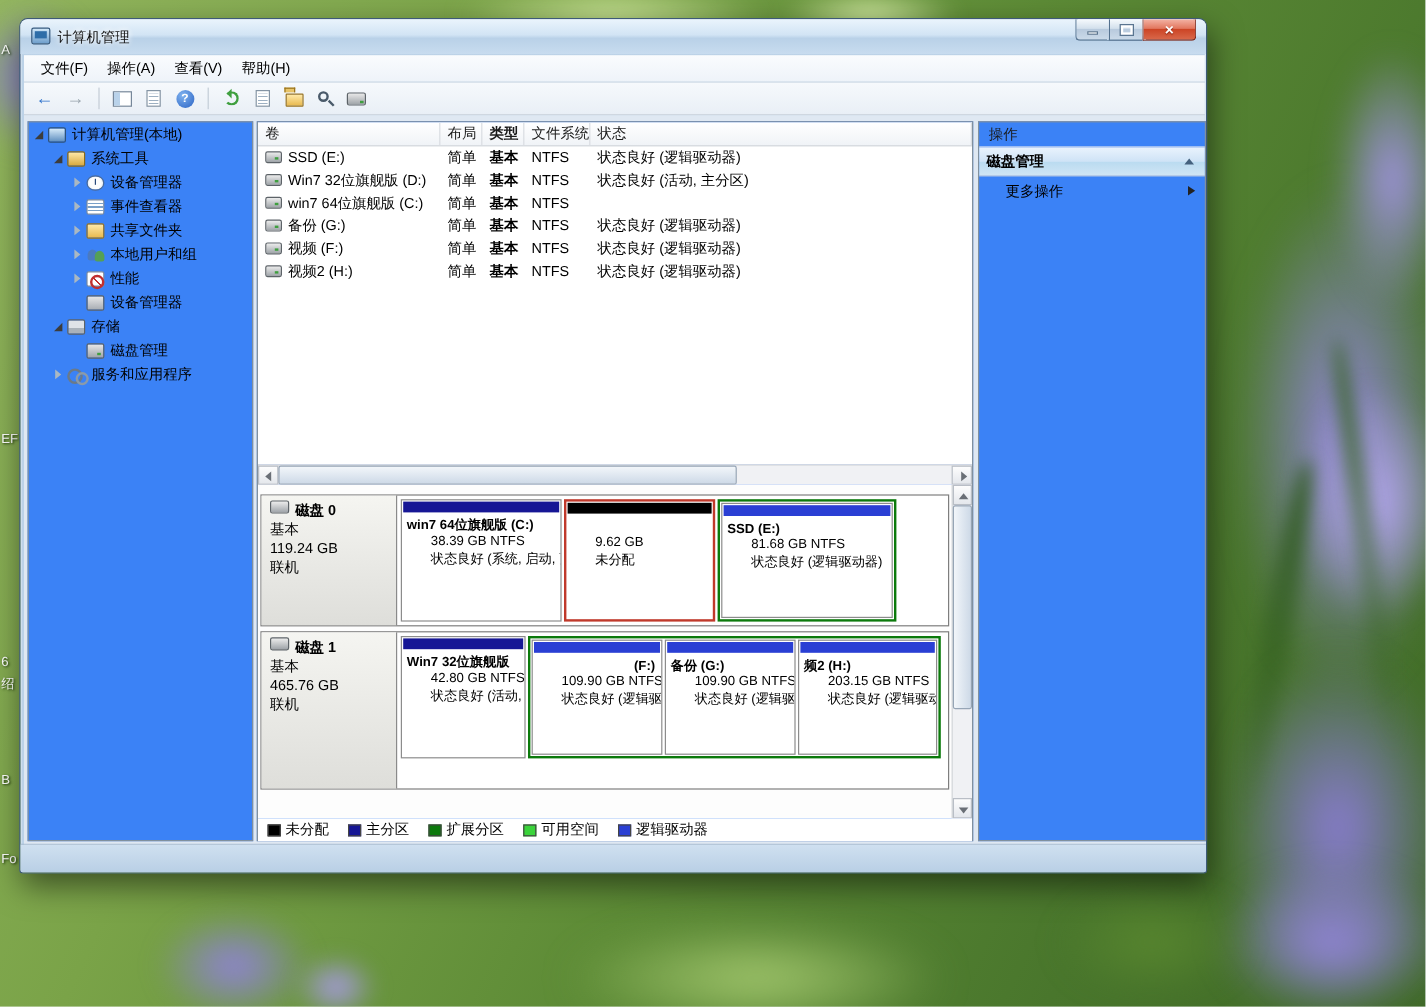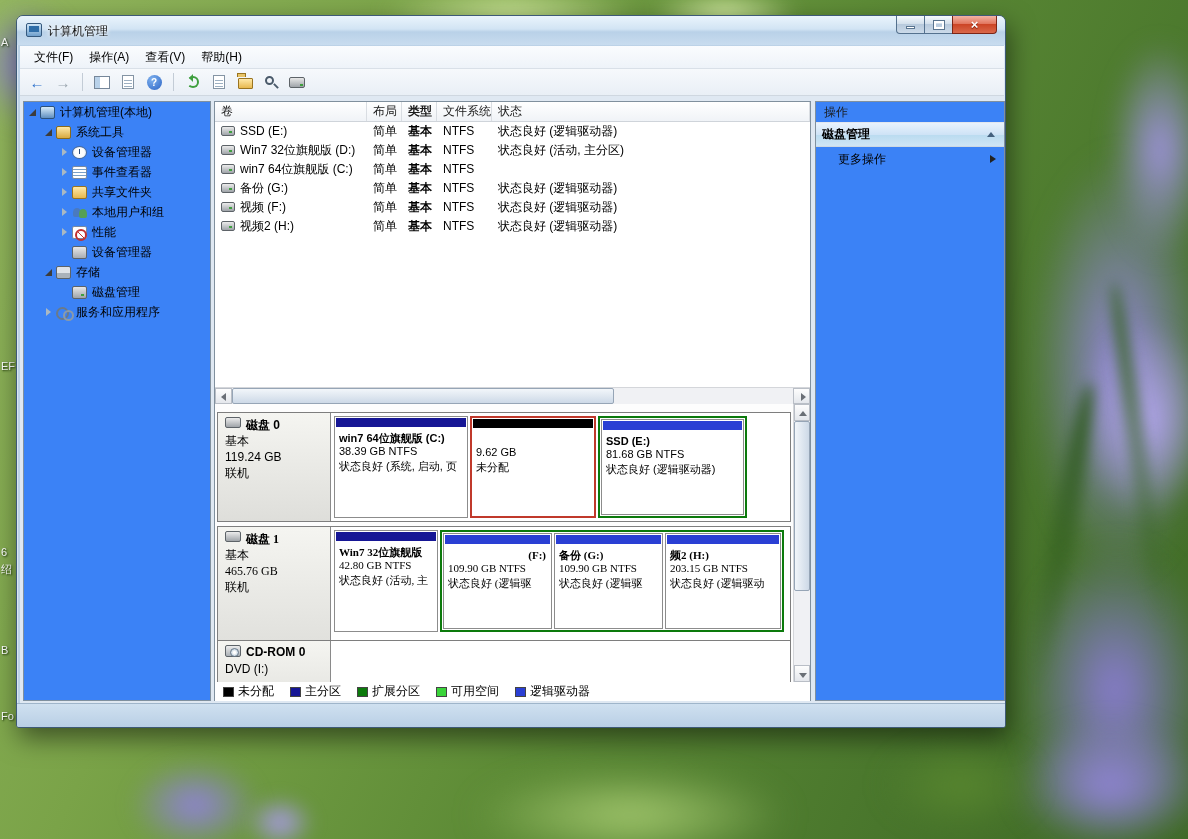--- a/index.html
+++ b/index.html
@@ -129,33 +129,33 @@
   .hs-btn { position:absolute; top:0; width:17px; height:16px; background:linear-gradient(#fdfdfd,#e4e7ec); border:1px solid #b9bec6; }
   .hs-left { left:0; } .hs-right { right:0; }
   .hs-left::after { content:""; position:absolute; left:5px; top:4px; border:4px solid transparent; border-right:5px solid #6a6f76; border-left:none; }
   .hs-right::after { content:""; position:absolute; left:7px; top:4px; border:4px solid transparent; border-left:5px solid #6a6f76; border-right:none; }
   .hs-thumb { position:absolute; left:17px; top:0; width:382px; height:16px; background:linear-gradient(#f2f6fa,#cdd9e7); border:1px solid #96a5b6; border-radius:2px; }
 
   
   .graph { position:absolute; left:0; top:302px; width:595px; height:278px; background:#fdfdfd; overflow:hidden; }
   .disk-row { position:absolute; left:2px; width:574px; border:1px solid #7e7e7e; background:#fff; }
   .row-d0 { top:8px; height:110px; }
-  .row-d1 { top:122px; height:132px;font-family:Liberation Serif, serif; }
+  .row-d1 { top:122px; height:132px; }
   .row-cd { top:236px; height:80px; }
   .dinfo { position:absolute; left:0; top:0; width:113px; height:100%; background:linear-gradient(#f5f5f1,#dededa); border-right:1px solid #8a8a8a; padding:4px 0 0 7px; }
   .dname { font-weight:bold; display:flex; align-items:flex-start; gap:5px; height:16px; }
   .dline { line-height:16px; }
   .drive-ic { width:16px; height:11px; background:linear-gradient(#ececec,#9fa4a9); border:1px solid #5d6368; border-radius:2px; flex:0 0 16px; }
   .cd-ic { width:16px; height:12px; background:linear-gradient(#ececec,#aab0b6); border:1px solid #5d6368; border-radius:2px; flex:0 0 16px; position:relative; }
   .cd-ic::after { content:""; position:absolute; left:4px; top:2px; width:7px; height:7px; border-radius:50%; background:radial-gradient(circle,#fff 20%,#9fb8cc); border:1px solid #6a7a8a; }
   .parts { position:absolute; left:116px; top:3px; height:102px; display:flex; align-items:stretch; }
   .block { background:#fff; border:1px solid #8c8c8c; margin-right:2px; overflow:hidden; }
   .block .bar { height:9px; margin:1px; }
   .pname { font-weight:bold; font-size:11px; padding:3px 0 0 4px; height:16px; line-height:14px; white-space:nowrap; overflow:hidden; }
-  .pline { font-size:11px; padding-left:4px; line-height:15px; white-space:nowrap; overflow:hidden; }
+  .pline { font-size:11px; padding-left:4px; line-height:15px; white-space:nowrap; overflow:hidden;margin-left:20px; }
   .block-sel { border:2px solid #c0392b; }
   .ext-group { display:flex; border:2px solid #0c7a0c; padding:1px; margin-right:2px; background:#fff; }
   .ext-group .block:last-child { margin-right:0; }
 
   
   .vscroll { position:absolute; right:0; top:302px; width:17px; height:278px; background:#f0f1f4; border-left:1px solid #d4d6da; }
   .vs-btn { position:absolute; left:0; width:16px; height:17px; background:linear-gradient(#fdfdfd,#e4e7ec); border:1px solid #b9bec6; }
   .vs-up { top:0; } .vs-down { bottom:0; }
   .vs-up::after { content:""; position:absolute; left:4px; top:6px; border:4px solid transparent; border-bottom:5px solid #6a6f76; border-top:none; }
   .vs-down::after { content:""; position:absolute; left:4px; top:7px; border:4px solid transparent; border-top:5px solid #6a6f76; border-bottom:none; }
@@ -460,29 +460,20 @@
                 <div class="block" style="width:116px">
                   <div class="bar" style="background: rgb(42, 63, 212);"></div>
                   <div class="pname">频2 (H:)</div>
                   <div class="pline">203.15 GB NTFS</div>
                   <div class="pline">状态良好 (逻辑驱动</div>
                 </div>
               </div>
             </div>
           </div>
 
-          <div class="disk-row row-cd">
-            <div class="dinfo">
-              <div class="dname">
-                  <span class="cd-ic"></span>
-                  <span>CD-ROM 0</span>
-                </div>
-              <div class="dline">DVD (I:)</div>
-            </div>
-          </div>
         </div>
 
         <div class="vscroll">
           <div class="vs-btn vs-up"></div>
           <div class="vs-thumb"></div>
           <div class="vs-btn vs-down"></div>
         </div>
 
         <div class="legend">
           <div class="leg-item">

